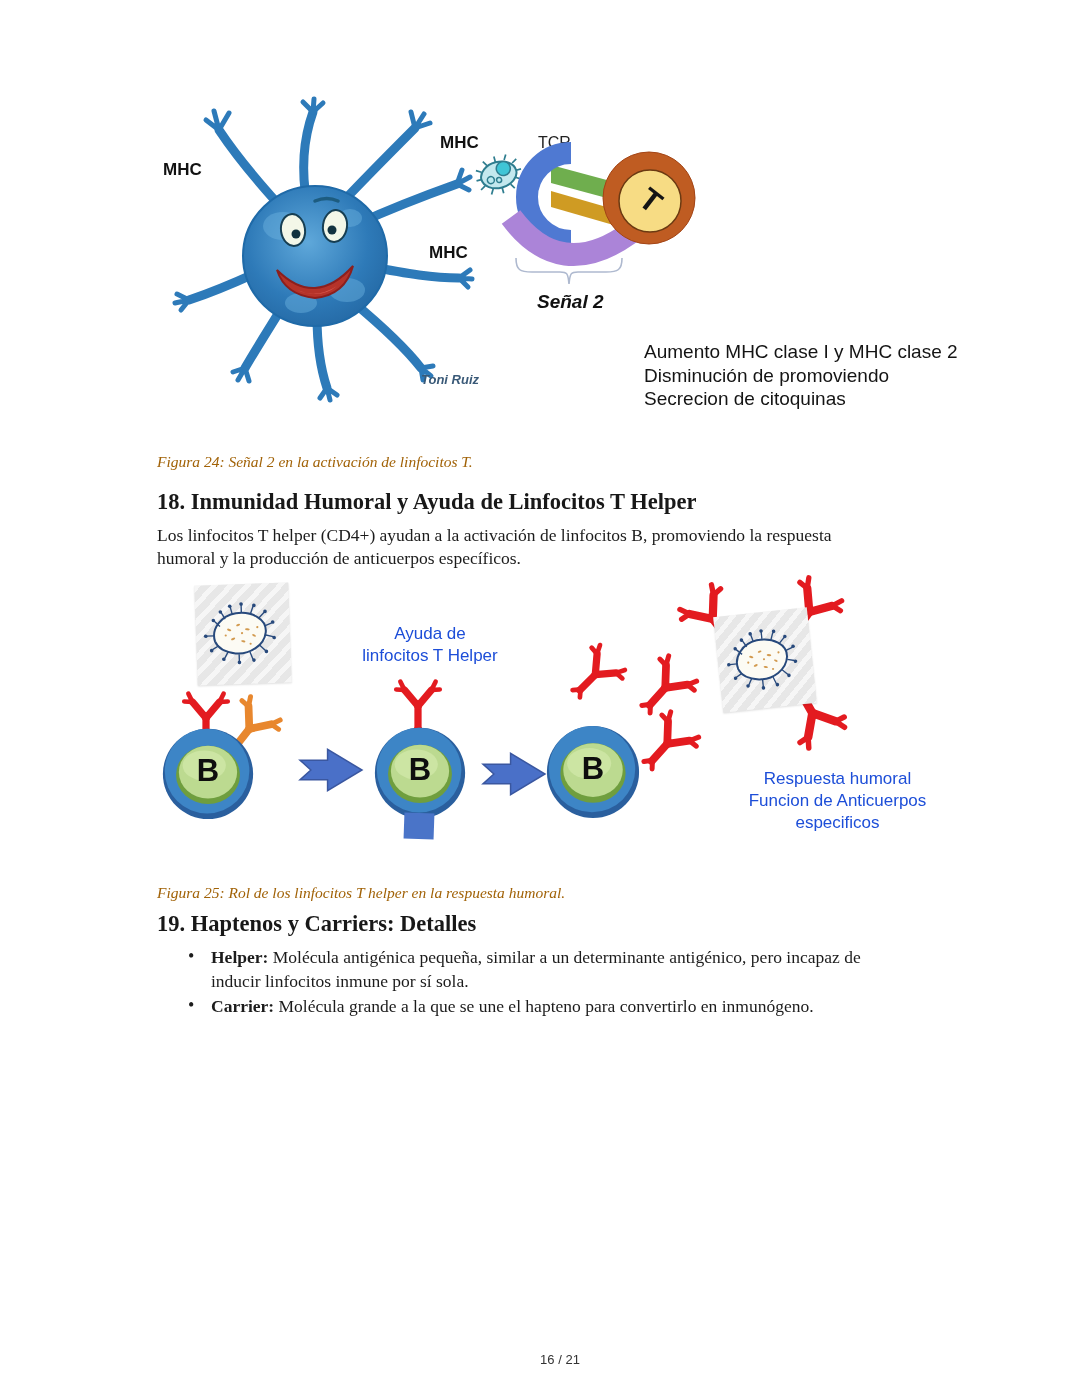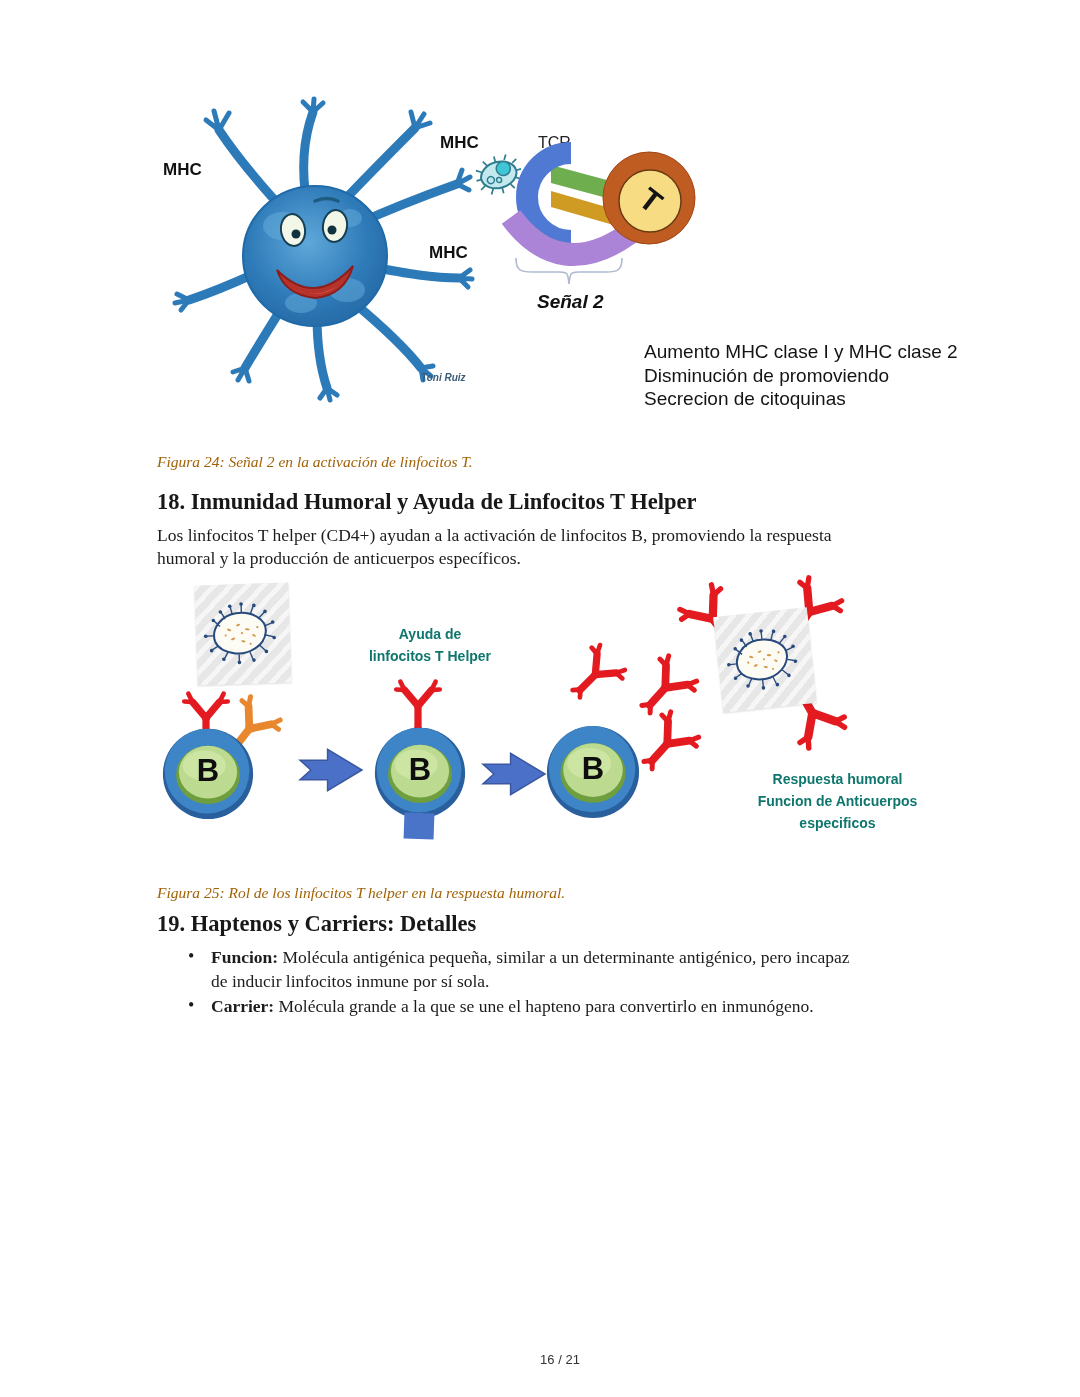--- a/index.html
+++ b/index.html
@@ -13,31 +13,31 @@
   .full { width:100%; height:100%; }
 
   
   .fig-label { font-family:"Liberation Sans", sans-serif; font-weight:bold; color:#111; }
   .fig-label-reg { font-family:"Liberation Sans", sans-serif; font-weight:normal; color:#222; }
 
   .mhc { font-size:17px; }
   .tcr { font-size:16px; }
   .senal { font-size:19px;font-style:italic; }
   .signature { font-family:"Liberation Sans", sans-serif; font-style:italic; font-weight:bold;
-               font-size:10px; color:#3a5a78; }
+               font-size:13px; color:#3a5a78; }
 
   .effects { font-family:"Liberation Sans", sans-serif; font-size:19px; line-height:23.5px; color:#141414; }
 
   .caption { font-style:italic; font-size:15.5px; color:#a16207; }
   .heading { font-weight:bold; font-size:22.5px; color:#181818; }
   .body-par { font-size:17.5px; line-height:23px; width:705px; }
 
   .helper-label, .response-label {
-    font-family:"Liberation Sans", sans-serif; font-weight:bold; font-size:14px;
-    line-height:22px; text-align:center; color:#0f766e;
+    font-family:"Liberation Sans", sans-serif; font-weight:normal; font-size:17px;
+    line-height:22px; text-align:center; color:#1d4ed8;
   }
 
   .bcell { position:absolute; }
   .bletter {
     position:absolute; left:0; top:0; width:100%; height:100%;
     display:flex; align-items:center; justify-content:center;
     font-family:"Liberation Sans", sans-serif; font-weight:bold; font-size:31px; color:#0e0e0e;
     padding-bottom:4px;
   }
   .t-letter {
@@ -334,21 +334,21 @@
       <div>Funcion de Anticuerpos</div>
       <div>especificos</div>
     </div>
   </div>
 
   <div class="abs caption" style="left:157px;top:875px;margin-top:9px;">Figura 25: Rol de los linfocitos T helper en la respuesta humoral.</div>
 
   <h2 class="abs heading" style="left:157px;top:911px;">19. Haptenos y Carriers: Detalles</h2>
   <ul class="abs bullets" style="left:178px;top:946px;">
     <li>
-      <span class="bterm">Funcion:</span>
+      <span class="bterm">Helper:</span>
       <span>Molécula antigénica pequeña, similar a un determinante antigénico, pero incapaz de inducir linfocitos inmune por sí sola.</span>
     </li>
     <li>
       <span class="bterm">Carrier:</span>
       <span>Molécula grande a la que se une el hapteno para convertirlo en inmunógeno.</span>
     </li>
   </ul>
 
   <div class="footer">16 / 21</div>
 

